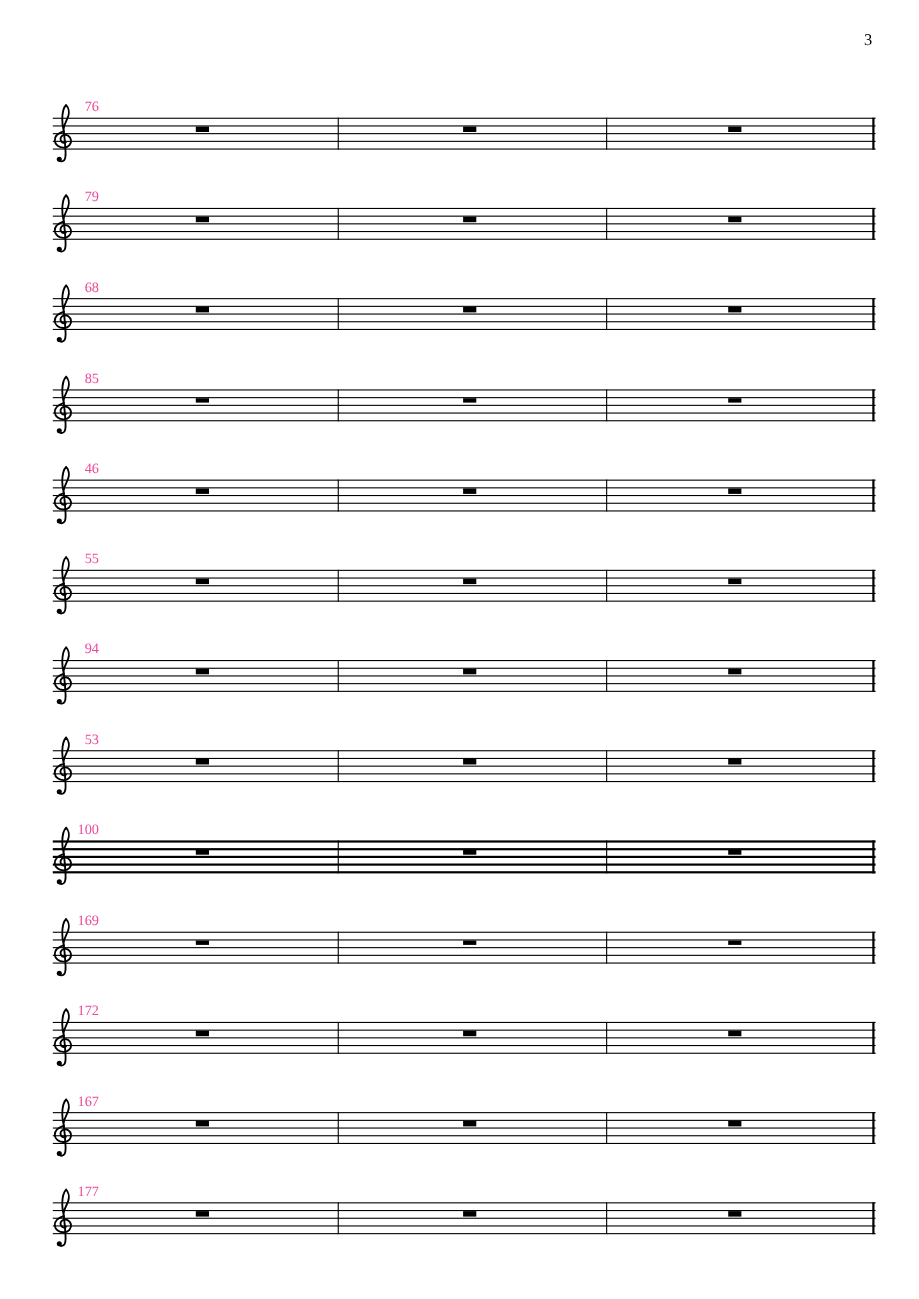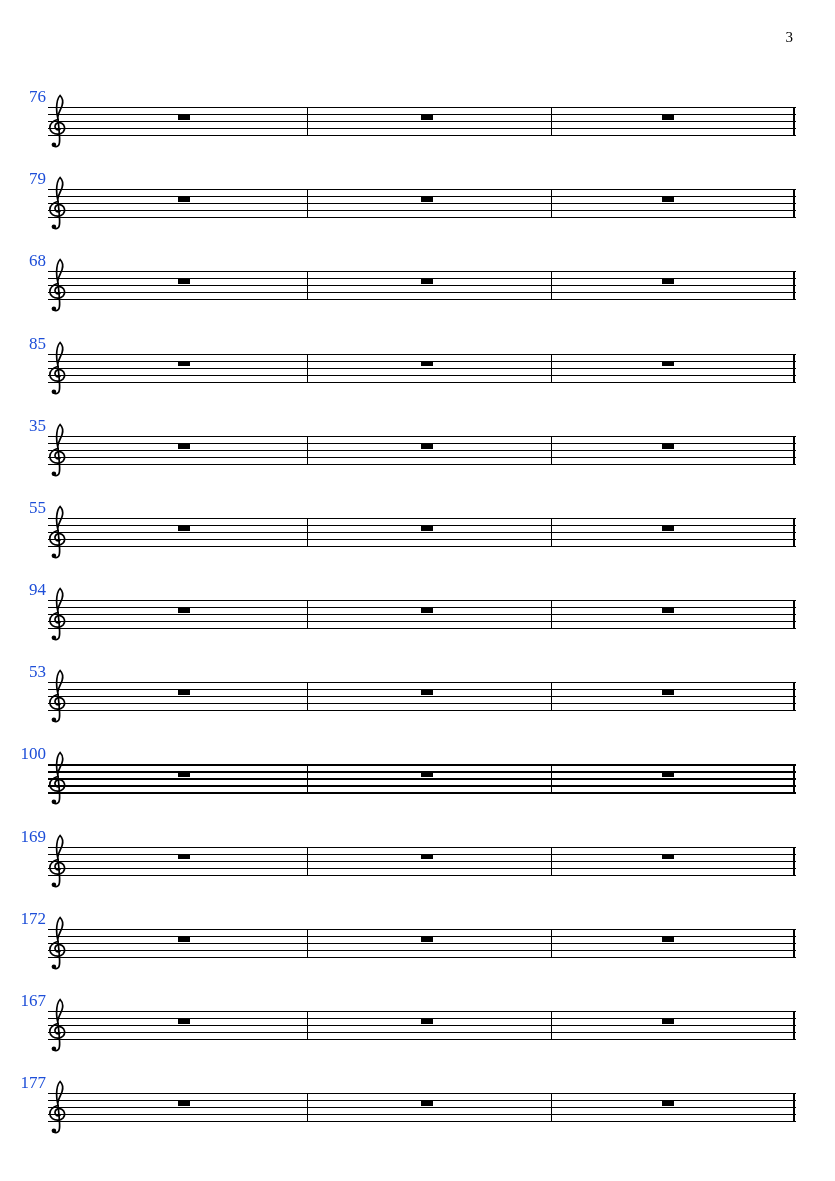--- a/index.html
+++ b/index.html
@@ -18,22 +18,23 @@
     color: #000;
   }
   .system {
     position: absolute;
     left: 0; width: 835px; height: 0;
   }
   .measure-number {
     position: absolute;
     left: 0; top: -18px; width: 46px;
     text-align: right;
-    font-size: 17px; line-height: 15px;
-    color: #1d4ed8;
+    font-size: 13px; line-height: 15px;
+    color: #ec4899;
+    padding-left: 44px;
   }
   .clef {
     position: absolute;
     left: 45px; top: -14px;
     width: 24px; height: 62px;
   }
   .ink-stroke {
     fill: none; stroke: #000;
     stroke-width: 1.7; stroke-linecap: round;
   }
@@ -210,21 +211,21 @@
     </div>
     <div class="barline bar1"></div>
     <div class="barline bar2"></div>
     <div class="barline barfinal"></div>
     <div class="whole-rest r1"></div>
     <div class="whole-rest r2"></div>
     <div class="whole-rest r3"></div>
   </div>
 
   <div class="system" style="top: 435.7px;">
-    <div class="measure-number">35</div>
+    <div class="measure-number">46</div>
     <svg class="clef" viewBox="0 0 24 62" xmlns="http://www.w3.org/2000/svg">
       <path class="ink-stroke" d="M 14.9 36.3
         C 13.3 37.2 11.4 36.7 10.5 35.2
         C 9.3 33.2 10.3 30.7 12.7 29.9
         C 15.8 28.9 18.9 31.0 19.5 34.2
         C 20.2 37.9 17.3 40.9 13.3 41.2
         C 8.9 41.5 5.0 38.7 4.8 34.8
         C 4.6 31.1 8.1 28.0 13.0 26.3
         C 12.0 22.2 11.5 18.9 11.6 15.3
         C 11.7 9.5 12.9 4.6 15.1 2.5

